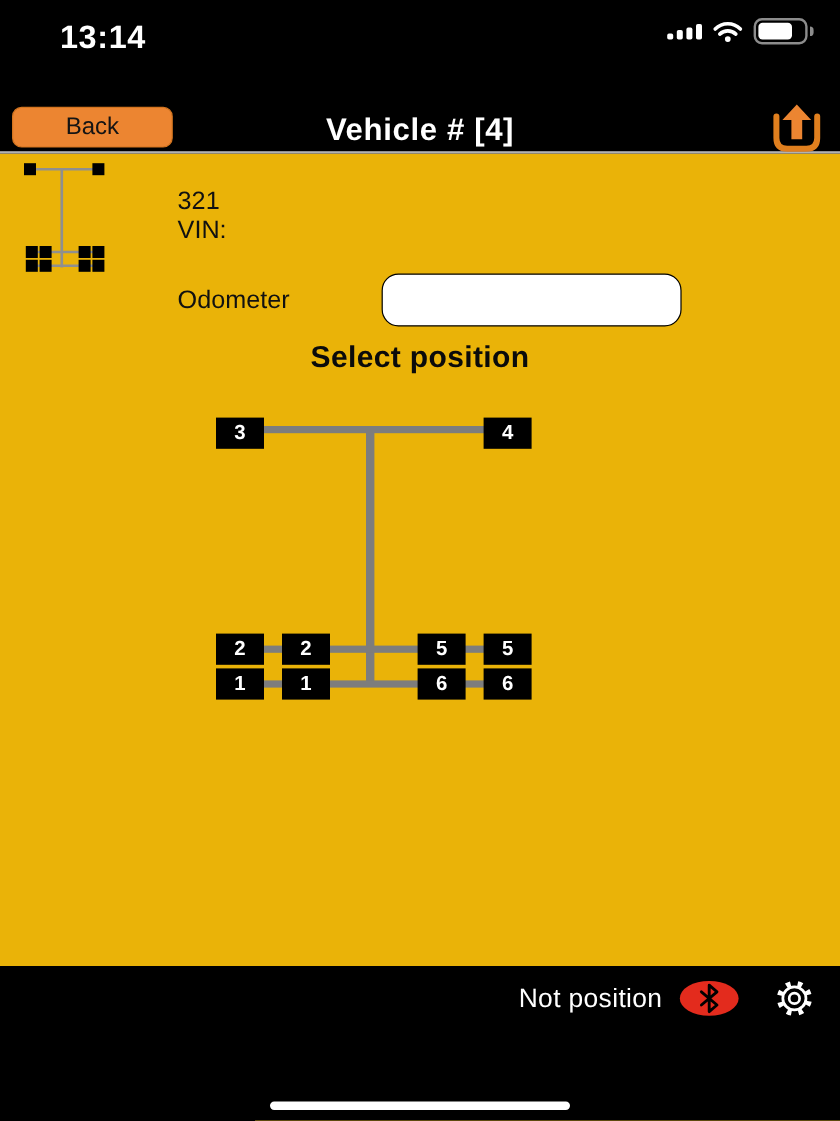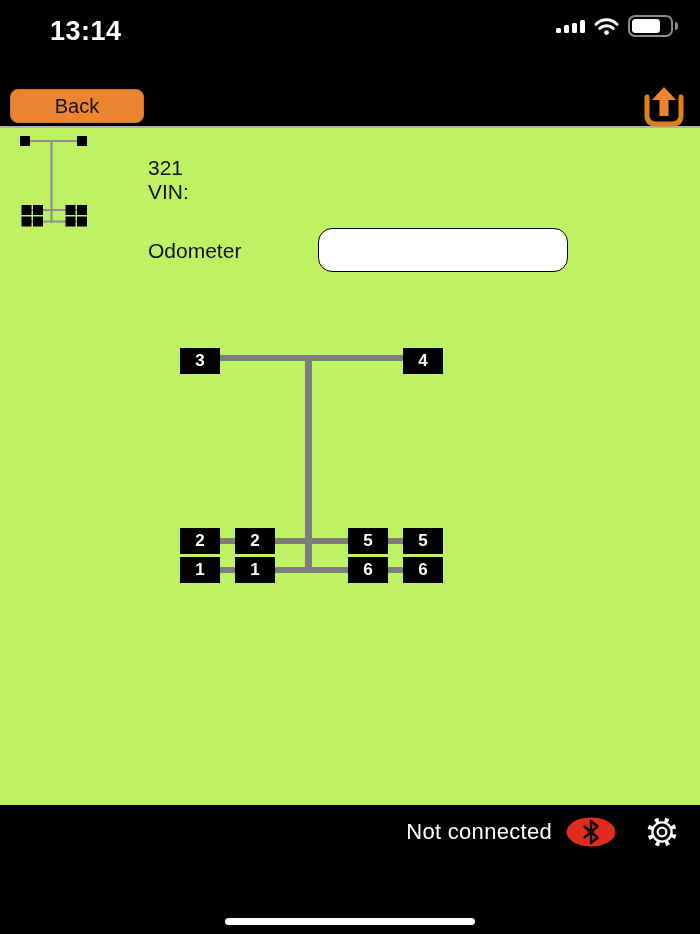--- a/index.html
+++ b/index.html
@@ -1,19 +1,19 @@
 <!DOCTYPE html>
 <html><head>
 <meta charset="utf-8">
 <style>
   * { margin:0; padding:0; box-sizing:border-box; }
   html,body { background:#444; }
   .phone {
     position:relative; width:700px; height:934px; margin:0 auto;
-    background:#bef264; overflow:hidden;
+    background:#eab308; overflow:hidden;
     font-family:"Liberation Sans","DejaVu Sans",sans-serif;
   }
   
   .header-black {
     position:absolute; left:0; top:0; width:700px; height:128px;
     background:#000; border-bottom:2px solid #b2b2b2;
   }
   .time {
     position:absolute; left:50px; top:16px;
     color:#fff; font-size:27px; font-weight:700; letter-spacing:.5px;
@@ -97,20 +97,21 @@
         <circle cx="12.5" cy="15.6" r="2.4" fill="#fff"></circle>
       </svg>
       <span class="battery">
         <span class="case"></span>
         <span class="fill" style="width:28px"></span>
         <span class="nub"></span>
       </span>
     </div>
 
     <button class="back-btn">Back</button>
+    <div class="nav-title">Vehicle # [4]</div>
 
     <button class="share-btn">
       <svg width="52" height="45" viewBox="0 0 52 45">
         <path d="M9 11 V29 Q9 38 18 38 H34 Q43 38 43 29 V11" stroke="#e07f1e" stroke-width="5" fill="none" stroke-linecap="round"></path>
         <path d="M26 1 L38 14 H30.5 V30 H21.5 V14 H14 Z" fill="#ec8531"></path>
       </svg>
     </button>
   </div>
 
   <svg class="mini-vehicle" width="80" height="100" viewBox="0 0 80 100">
@@ -135,20 +136,21 @@
   </svg>
 
   <div class="veh-info">
     <div>321</div>
     <div>VIN:</div>
   </div>
 
   <label class="odo-label">Odometer</label>
   <input class="odo-input" type="text" value="" style="">
 
+  <div class="select-heading">Select position</div>
 
   <div>
     <div class="gline" style="left:200px; top:355px; width:223px; height:6px;"></div>
     <div class="gline" style="left:305px; top:358px; width:7px; height:212px;"></div>
     <div class="gline" style="left:200px; top:538px; width:223px; height:6px;"></div>
     <div class="gline" style="left:200px; top:567px; width:223px; height:6px;"></div>
 
     <div class="sq" style="left:180px; top:348px;">3</div>
     <div class="sq" style="left:403px; top:348px;">4</div>
 
@@ -158,21 +160,21 @@
     <div class="sq" style="left:403px; top:528px;">5</div>
 
     <div class="sq" style="left:180px; top:557px;">1</div>
     <div class="sq" style="left:235px; top:557px;">1</div>
     <div class="sq" style="left:348px; top:557px;">6</div>
     <div class="sq" style="left:403px; top:557px;">6</div>
   </div>
 
   <div class="bottom-bar">
     <div class="footer-row">
-      <span class="conn-status">Not connected</span>
+      <span class="conn-status">Not position</span>
       <span class="bt-wrap">
         <svg width="50" height="30" viewBox="0 0 50 30">
           <ellipse cx="25" cy="15" rx="24.5" ry="14.5" fill="#e32b1d"></ellipse>
           <path d="M18.5 9.5 L31.5 20.5 L25 26 L25 4 L31.5 9.5 L18.5 20.5" stroke="#000" stroke-width="2.4" fill="none" stroke-linejoin="round" stroke-linecap="round"></path>
         </svg>
       </span>
       <span class="gear-wrap">
         <svg width="34" height="34" viewBox="0 0 36 36">
           <circle cx="18" cy="18" r="13" fill="none" stroke="#fff" stroke-width="5" stroke-dasharray="4 6.21" transform="rotate(11 18 18)"></circle>
           <circle cx="18" cy="18" r="10.2" fill="#000" stroke="#fff" stroke-width="2.4"></circle>

